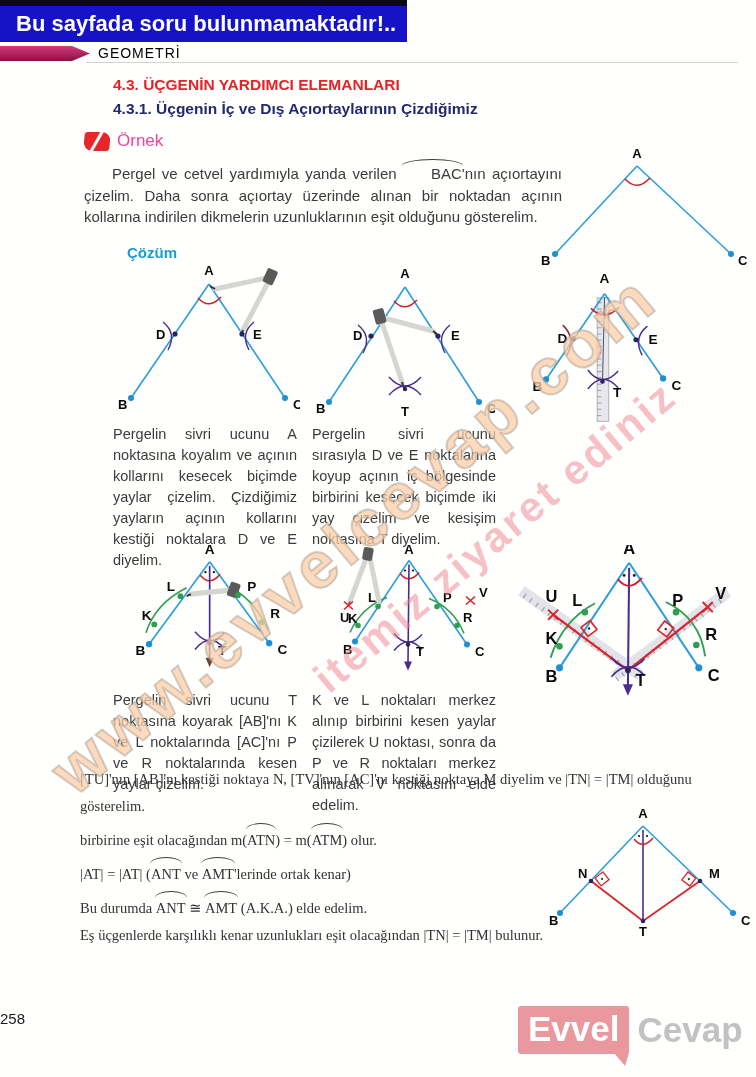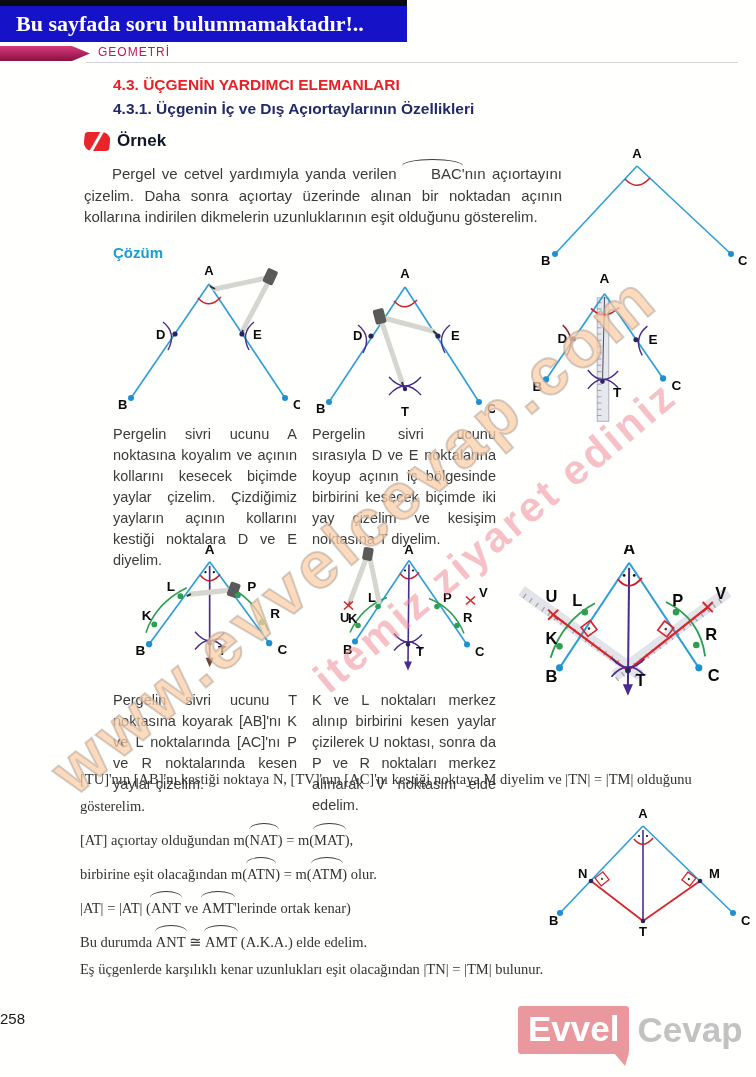--- a/index.html
+++ b/index.html
@@ -1,36 +1,36 @@
 <!DOCTYPE html>
 <html><head>
 <meta charset="utf-8">
 <style>
   html,body{margin:0;padding:0;background:#fff;}
   .page{position:relative;width:756px;height:1077px;background:#fffffe;font-family:"Liberation Sans",sans-serif;overflow:hidden;}
 
   
-  .banner{position:absolute;left:0;top:0;width:407px;height:42px;background:#1512c8;border-top:6px solid #0b0b14;display:flex;align-items:center;padding-left:16px;box-sizing:border-box;font-family:Liberation Serif, serif;}
+  .banner{position:absolute;left:0;top:0;width:407px;height:42px;background:#1512c8;border-top:6px solid #0b0b14;display:flex;align-items:center;padding-left:16px;box-sizing:border-box;}
   .banner span{color:#fff;font-size:22px;font-weight:bold;}
 
   
   .ribbon{position:absolute;left:0;top:46px;width:90px;height:15px;background:linear-gradient(180deg,#d43b7e,#8c1040);clip-path:polygon(0 0,80% 0,100% 50%,80% 100%,0 100%);}
-  .kicker{position:absolute;left:98px;top:45px;font-size:12px;color:#be185d;letter-spacing:1px;}
+  .kicker{position:absolute;left:98px;top:45px;font-size:14px;color:#000000;letter-spacing:1px;}
   .kicker-line{position:absolute;left:86px;top:62px;width:652px;height:1px;background:#d4d4d4;}
 
   .h1{position:absolute;left:113px;top:76px;font-size:15.5px;font-weight:bold;color:#e62227;}
   .h2{position:absolute;left:113px;top:100px;font-size:15.5px;font-weight:bold;color:#232a6b;}
 
   .ornek{position:absolute;left:84px;top:131px;display:flex;align-items:center;gap:7px;}
   .ornek-icon{width:26px;height:19px;background:linear-gradient(115deg,#e8262a 42%,#fff 46%,#fff 52%,#e8262a 56%);border-radius:3px 9px 3px 9px;transform:skewX(-6deg);}
-  .ornek-label{color:#0f172a;font-size:17px;font-weight:bold;}
+  .ornek-label{color:#ec4899;font-size:17px;font-weight:normal;}
 
   .intro{position:absolute;left:84px;top:156px;width:478px;font-size:15px;line-height:21.5px;color:#3b3b3b;text-align:justify;margin:0;text-indent:28px;}
 
-  .cozum{position:absolute;left:113px;top:244px;font-size:15px;font-weight:bold;color:#1a9cd8;}
+  .cozum{position:absolute;left:127px;top:244px;font-size:15px;font-weight:bold;color:#1a9cd8;}
 
   .caption{position:absolute;width:184px;font-size:14.5px;line-height:21px;color:#3b3b3b;text-align:justify;}
 
   .proof{position:absolute;left:80px;top:766px;font-family:Liberation Serif, serif;}
   .proof-line{width:540px;font-size:14.5px;line-height:27px;color:#333;}
   .proof-line.full{width:672px;}
 
   
   .arc{position:relative;display:inline-block;margin-top:7px;}
   .arc::before{content:"";position:absolute;top:-4px;left:-1px;right:-1px;height:6px;border-top:1.4px solid #3a3a3a;border-radius:50% 50% 0 0 / 100% 100% 0 0;}
@@ -73,21 +73,21 @@
 
   <div class="banner">
     <span>Bu sayfada soru bulunmamaktadır!..</span>
   </div>
 
   <div class="ribbon"></div>
   <div class="kicker">GEOMETRİ</div>
   <div class="kicker-line"></div>
 
   <div class="h1">4.3. ÜÇGENİN YARDIMCI ELEMANLARI</div>
-  <div class="h2">4.3.1. Üçgenin İç ve Dış Açıortaylarının Özellikleri</div>
+  <div class="h2">4.3.1. Üçgenin İç ve Dış Açıortaylarının Çizdiğimiz</div>
 
   <div class="ornek">
     <span class="ornek-icon"></span>
     <span class="ornek-label">Örnek</span>
   </div>
 
   <p class="intro"><span>Pergel ve cetvel yardımıyla yanda verilen </span><span class="arc">BAC</span><span>'nın açıortayını çizelim. Daha sonra açıortay üzerinde alınan bir noktadan açının kollarına indirilen dikmelerin uzunluklarının eşit olduğunu gösterelim.</span></p>
 
   <svg class="fig" style="left:533px;top:146px" width="218" height="126" viewBox="0 0 218 126">
     <line class="ray" x1="104" y1="20" x2="22" y2="108"></line>
@@ -315,21 +315,20 @@
     <text class="lbl" x="24" y="45">U</text>
     <text class="lbl" x="158" y="43">V</text>
     <text class="lbl" x="95" y="111">T</text>
   </svg>
 
   <div class="caption" style="left:113px;top:690px"><span>Pergelin sivri ucunu T noktasına koyarak [AB]'nı K ve L noktalarında [AC]'nı P ve R noktalarında kesen yaylar çizelim.</span></div>
   <div class="caption" style="left:312px;top:690px"><span>K ve L noktaları merkez alınıp birbirini kesen yaylar çizilerek U noktası, sonra da P ve R noktaları merkez alınarak V noktasını elde edelim.</span></div>
 
   <div class="proof">
     <div class="proof-line full"><span>[TU]'nın [AB]'nı kestiği noktaya N, [TV]'nın [AC]'nı kestiği noktaya M diyelim ve |TN| = |TM| olduğunu gösterelim.</span></div>
-    <div class="proof-line"><span>[AT] açıortay olduğundan m(</span><span class="arc">NAT</span><span>) = m(</span><span class="arc">MAT</span><span>),</span></div>
     <div class="proof-line"><span>birbirine eşit olacağından m(</span><span class="arc">ATN</span><span>) = m(</span><span class="arc">ATM</span><span>) olur.</span></div>
     <div class="proof-line"><span>|AT| = |AT| (</span><span class="arc">ANT</span><span> ve </span><span class="arc">AMT</span><span>'lerinde ortak kenar)</span></div>
     <div class="proof-line"><span>Bu durumda </span><span class="arc">ANT</span><span> ≅ </span><span class="arc">AMT</span><span> (A.K.A.) elde edelim.</span></div>
     <div class="proof-line"><span>Eş üçgenlerde karşılıklı kenar uzunlukları eşit olacağından |TN| = |TM| bulunur.</span></div>
   </div>
 
   <svg class="fig" style="left:545px;top:808px" width="210" height="132" viewBox="0 0 210 132">
     <line class="ray" x1="98" y1="18" x2="15" y2="105"></line>
     <line class="ray" x1="98" y1="18" x2="188" y2="105"></line>
     <line class="bis" x1="98" y1="22" x2="98" y2="113"></line>

